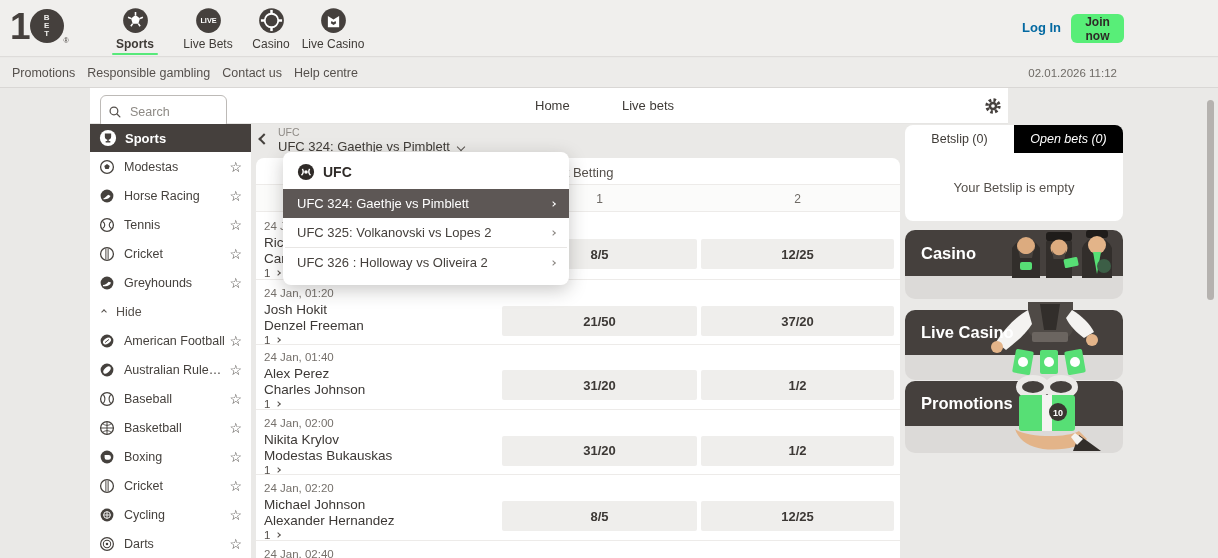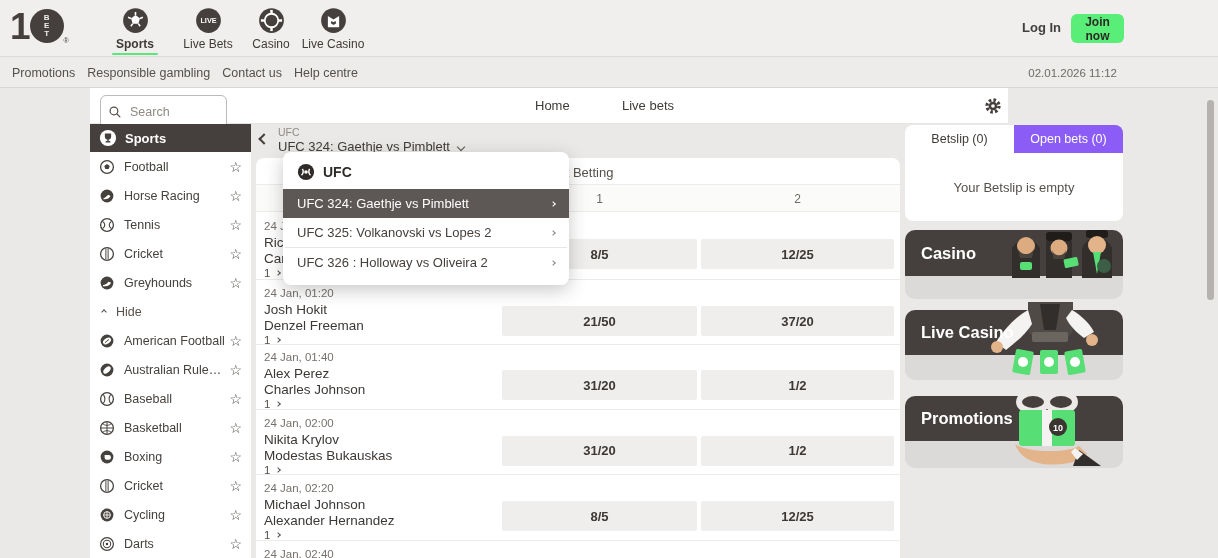--- a/index.html
+++ b/index.html
@@ -11,21 +11,21 @@
   .logo{position:absolute;left:10px;top:9px;display:flex;align-items:flex-start;}
   .logo-one{font-size:37px;font-weight:800;color:#45403d;line-height:36px;letter-spacing:-2px;}
   .logo-circle{width:34px;height:34px;border-radius:50%;background:#45403d;margin-left:1px;display:flex;align-items:center;justify-content:center;}
   .logo-bet{color:#f0efed;font-size:8px;font-weight:700;line-height:8px;text-align:center;letter-spacing:0;}
   .logo-r{font-size:7px;color:#45403d;margin-top:28px;}
   .nav-item{position:absolute;top:7px;display:flex;flex-direction:column;align-items:center;cursor:pointer;}
   .nav-ico{width:27px;height:27px;margin-bottom:3px;}
   .nav-label{font-size:12px;color:#3f3b37;font-weight:700;white-space:nowrap;}
   .nav-item.inactive .nav-label{font-weight:400;}
   .nav-underline{height:2px;background:#57e97a;width:100%;margin-top:2px;border-radius:1px;}
-  .login{position:absolute;left:1022px;top:20px;font-size:13px;font-weight:700;color:#404040;cursor:pointer;}
+  .login{position:absolute;left:1022px;top:20px;font-size:13px;font-weight:700;color:#0369a1;cursor:pointer;}
   .join-btn{position:absolute;left:1071px;top:14px;width:53px;height:29px;background:#58ee78;border:none;border-radius:6px;font-size:12px;font-weight:700;color:#2e2a27;cursor:pointer;}
 
   
   .subbar{position:absolute;left:0;top:58px;width:1218px;height:30px;background:#edecea;border-bottom:1px solid #d9d7d5;display:flex;align-items:center;}
   .sub-link{font-size:12.5px;color:#55504c;margin-left:12px;cursor:pointer;white-space:nowrap;}
   .sub-time{position:absolute;right:101px;font-size:11.5px;color:#6e6a65;}
 
   
   .toolbar{position:absolute;left:90px;top:88px;width:918px;height:36px;background:#ffffff;border-bottom:1px solid #e6e5e3;}
   .search-box{position:absolute;left:10px;top:7px;width:127px;height:25px;border:1.5px solid #bdbab7;border-radius:6px;background:#fff;display:flex;align-items:center;padding:16px 7px;}
@@ -82,21 +82,21 @@
   .dd-selected{height:29px;background:#5d5755;color:#fff;font-size:13px;display:flex;align-items:center;padding:0 14px;cursor:pointer;}
   .dd-selected .chev{margin-left:auto;color:#fff;}
   .dd-option{height:29px;display:flex;align-items:center;padding:4px 14px;font-size:13px;color:#45403c;cursor:pointer;}
   .dd-option .chev{margin-left:auto;color:#8a8682;}
   .dd-divider{height:1px;background:#e8e6e4;margin:0 2px;}
 
   
   .tabs{position:absolute;left:905px;top:125px;width:218px;height:28px;display:flex;}
   .tab{flex:1;display:flex;align-items:center;justify-content:center;font-size:12.5px;cursor:pointer;}
   .tab-betslip{background:#ffffff;color:#3f3b37;border-radius:8px 0 0 0;}
-  .tab-open{background:#8b5cf6;color:#ffffff;border-radius:0 8px 0 0;}
+  .tab-open{background:#000000;color:#ffffff;border-radius:0 8px 0 0;font-style:italic;}
   .betslip-panel{position:absolute;left:905px;top:153px;width:218px;height:68px;background:#ffffff;border-radius:0 0 8px 8px;display:flex;align-items:center;justify-content:center;font-size:13px;color:#55504b;}
 
   .banner{position:absolute;left:905px;width:218px;cursor:pointer;}
   .banner-dark{height:46px;background:#45403d;border-radius:10px 10px 0 0;display:flex;align-items:center;}
   .banner-light{height:23px;background:#dcdad8;border-radius:0 0 10px 10px;}
   .banner-label{color:#ffffff;font-size:16.5px;font-weight:800;margin-left:16px;position:relative;z-index:2;}
   .banner svg{position:absolute;z-index:1;}
 
   .scroll-thumb{position:absolute;left:1207px;top:100px;width:7px;height:200px;background:#b5b2af;border-radius:3.5px;}
 </style>
@@ -188,21 +188,21 @@
           <rect x="7.4" y="13.4" width="5.2" height="1.6" fill="#45403d"></rect>
         </svg>
       <span>Sports</span>
     </div>
 
     <div class="sb-row">
       <svg width="16" height="16" viewBox="0 0 20 20">
           <circle cx="10" cy="10" r="8" fill="none" stroke="#45413d" stroke-width="1.6"></circle>
           <path d="M10 6.3l3.4 2.4-1.3 3.9H7.9L6.6 8.7z" fill="#45413d"></path>
         </svg>
-      <span class="sb-label">Football</span>
+      <span class="sb-label">Modestas</span>
       <span class="sb-star">☆</span>
     </div>
     <div class="sb-row">
       <svg width="16" height="16" viewBox="0 0 20 20">
           <circle cx="10" cy="10" r="8" fill="#45413d"></circle>
           <path d="M5.5 13c2.5-.5 4-3 6-4.5l3 1.5-1.5 2c-1.5 1.8-4.5 2.5-7.5 2z" fill="#fff"></path>
         </svg>
       <span class="sb-label">Horse Racing</span>
       <span class="sb-star">☆</span>
     </div>
@@ -458,21 +458,21 @@
         <circle cx="35" cy="60" r="5" fill="#fff"></circle>
         <circle cx="87" cy="60" r="5" fill="#fff"></circle>
       <rect x="44" y="30" width="36" height="10" rx="2" fill="#6b6560"></rect>
     </svg>
     <div class="banner-dark" style="height:45px;">
       <span class="banner-label">Live Casino</span>
     </div>
     <div class="banner-light" style="height:25px;"></div>
   </div>
 
-  <div class="banner" style="top:396px;">
+  <div class="banner" style="top:381px;">
     <svg width="110" height="80" style="right:18px;top:-10px;" viewBox="0 0 110 80">
       <ellipse cx="38" cy="16" rx="14" ry="9" fill="none" stroke="#eceae8" stroke-width="6"></ellipse>
         <ellipse cx="66" cy="16" rx="14" ry="9" fill="none" stroke="#eceae8" stroke-width="6"></ellipse>
       <rect x="24" y="24" width="56" height="36" rx="3" fill="#57df75"></rect>
         <rect x="47" y="24" width="10" height="36" fill="#f4f3f1"></rect>
       <circle cx="63" cy="41" r="9" fill="#3a3531"></circle>
         <text x="63" y="45" text-anchor="middle" font-size="9" font-weight="bold" fill="#fff" font-family="Liberation Sans, sans-serif">10</text>
       <path d="M20 58c10 8 50 10 64 2l8 8c-6 8-24 12-44 10-14-2-24-8-28-20z" fill="#e3b489"></path>
       <path d="M84 64l22 16H78z" fill="#322e2b"></path>
         <path d="M80 62l8 6-6 6-6-8z" fill="#f4f3f1"></path>

